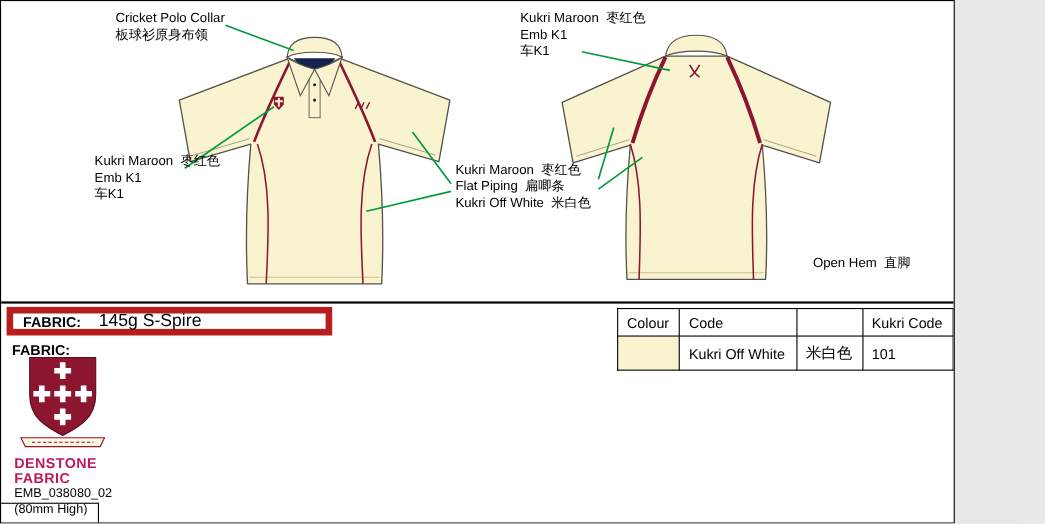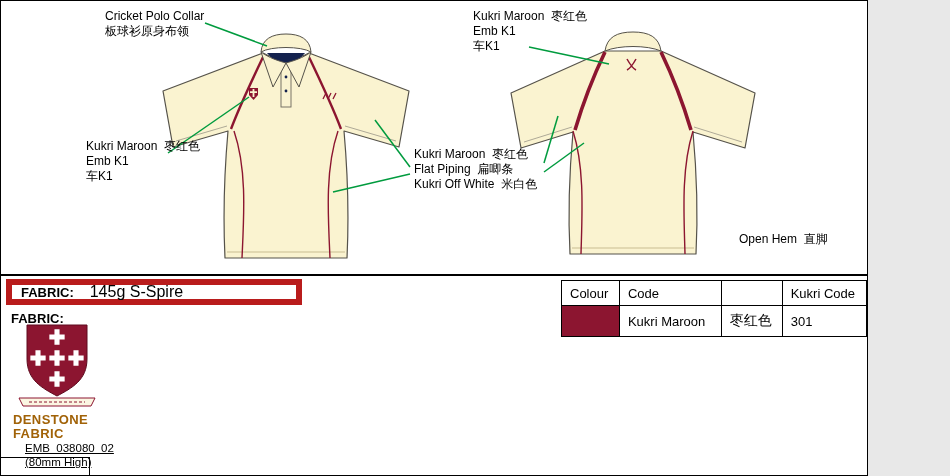--- a/index.html
+++ b/index.html
@@ -13,22 +13,22 @@
   .ann div, .ann span{white-space:pre;}
   .divider{position:absolute;left:0;top:273px;width:100%;border-top:2px solid #000;}
   .fabric-box{
     position:absolute;left:5px;top:278px;width:296px;height:26px;box-sizing:border-box;
     border:6px solid #b91c1c;display:flex;align-items:center;padding-left:9px;gap:16px;background:#fff;
   }
   .fabric-box .lbl{font-weight:bold;font-size:13px;}
   .fabric-box .val{font-size:16px;}
   .logos-label{position:absolute;left:10px;top:310px;font-weight:bold;font-size:13px;}
   .logo-block{position:absolute;left:8px;top:322px;width:116px;}
-  .logo-block .college-name{color:#a16207;font-weight:bold;font-size:13px;letter-spacing:.4px;line-height:14px;margin-left:4px;}
-  .logo-block .emb-code{color:#000;font-size:11.5px;line-height:14px;margin-left:16px;text-decoration:underline;}
+  .logo-block .college-name{color:#be185d;font-weight:bold;font-size:13px;letter-spacing:.4px;line-height:14px;margin-left:4px;}
+  .logo-block .emb-code{color:#000;font-size:11.5px;line-height:14px;margin-left:4px;}
   .color-table{
     position:absolute;left:560px;top:279px;border-collapse:collapse;table-layout:fixed;background:#fff;
   }
   .color-table th,.color-table td{
     border:1px solid #000;padding:0 8px;font-size:13px;font-weight:400;text-align:left;vertical-align:middle;
     overflow:hidden;white-space:nowrap;
   }
   .color-table tr{height:31px;}
   .color-table tr.header-row{height:25px;}
   .color-table td.cn{font-size:14px;}
@@ -154,23 +154,23 @@
         <col style="width:100px">
     </colgroup>
     <tbody>
       <tr class="header-row">
         <th>Colour</th>
         <th>Code</th>
         <th></th>
         <th>Kukri Code</th>
       </tr>
       <tr>
-        <td class="swatch" style="background-color: rgb(140, 21, 48);"></td>
-        <td>Kukri Maroon</td>
-        <td class="cn">枣红色</td>
-        <td>301</td>
+        <td class="swatch" style="background-color: rgb(250, 243, 208);"></td>
+        <td>Kukri Off White</td>
+        <td class="cn">米白色</td>
+        <td>101</td>
       </tr>
     </tbody>
   </table>
 
   <div class="corner-box"></div>
 
 </div>
 
 </body></html>

